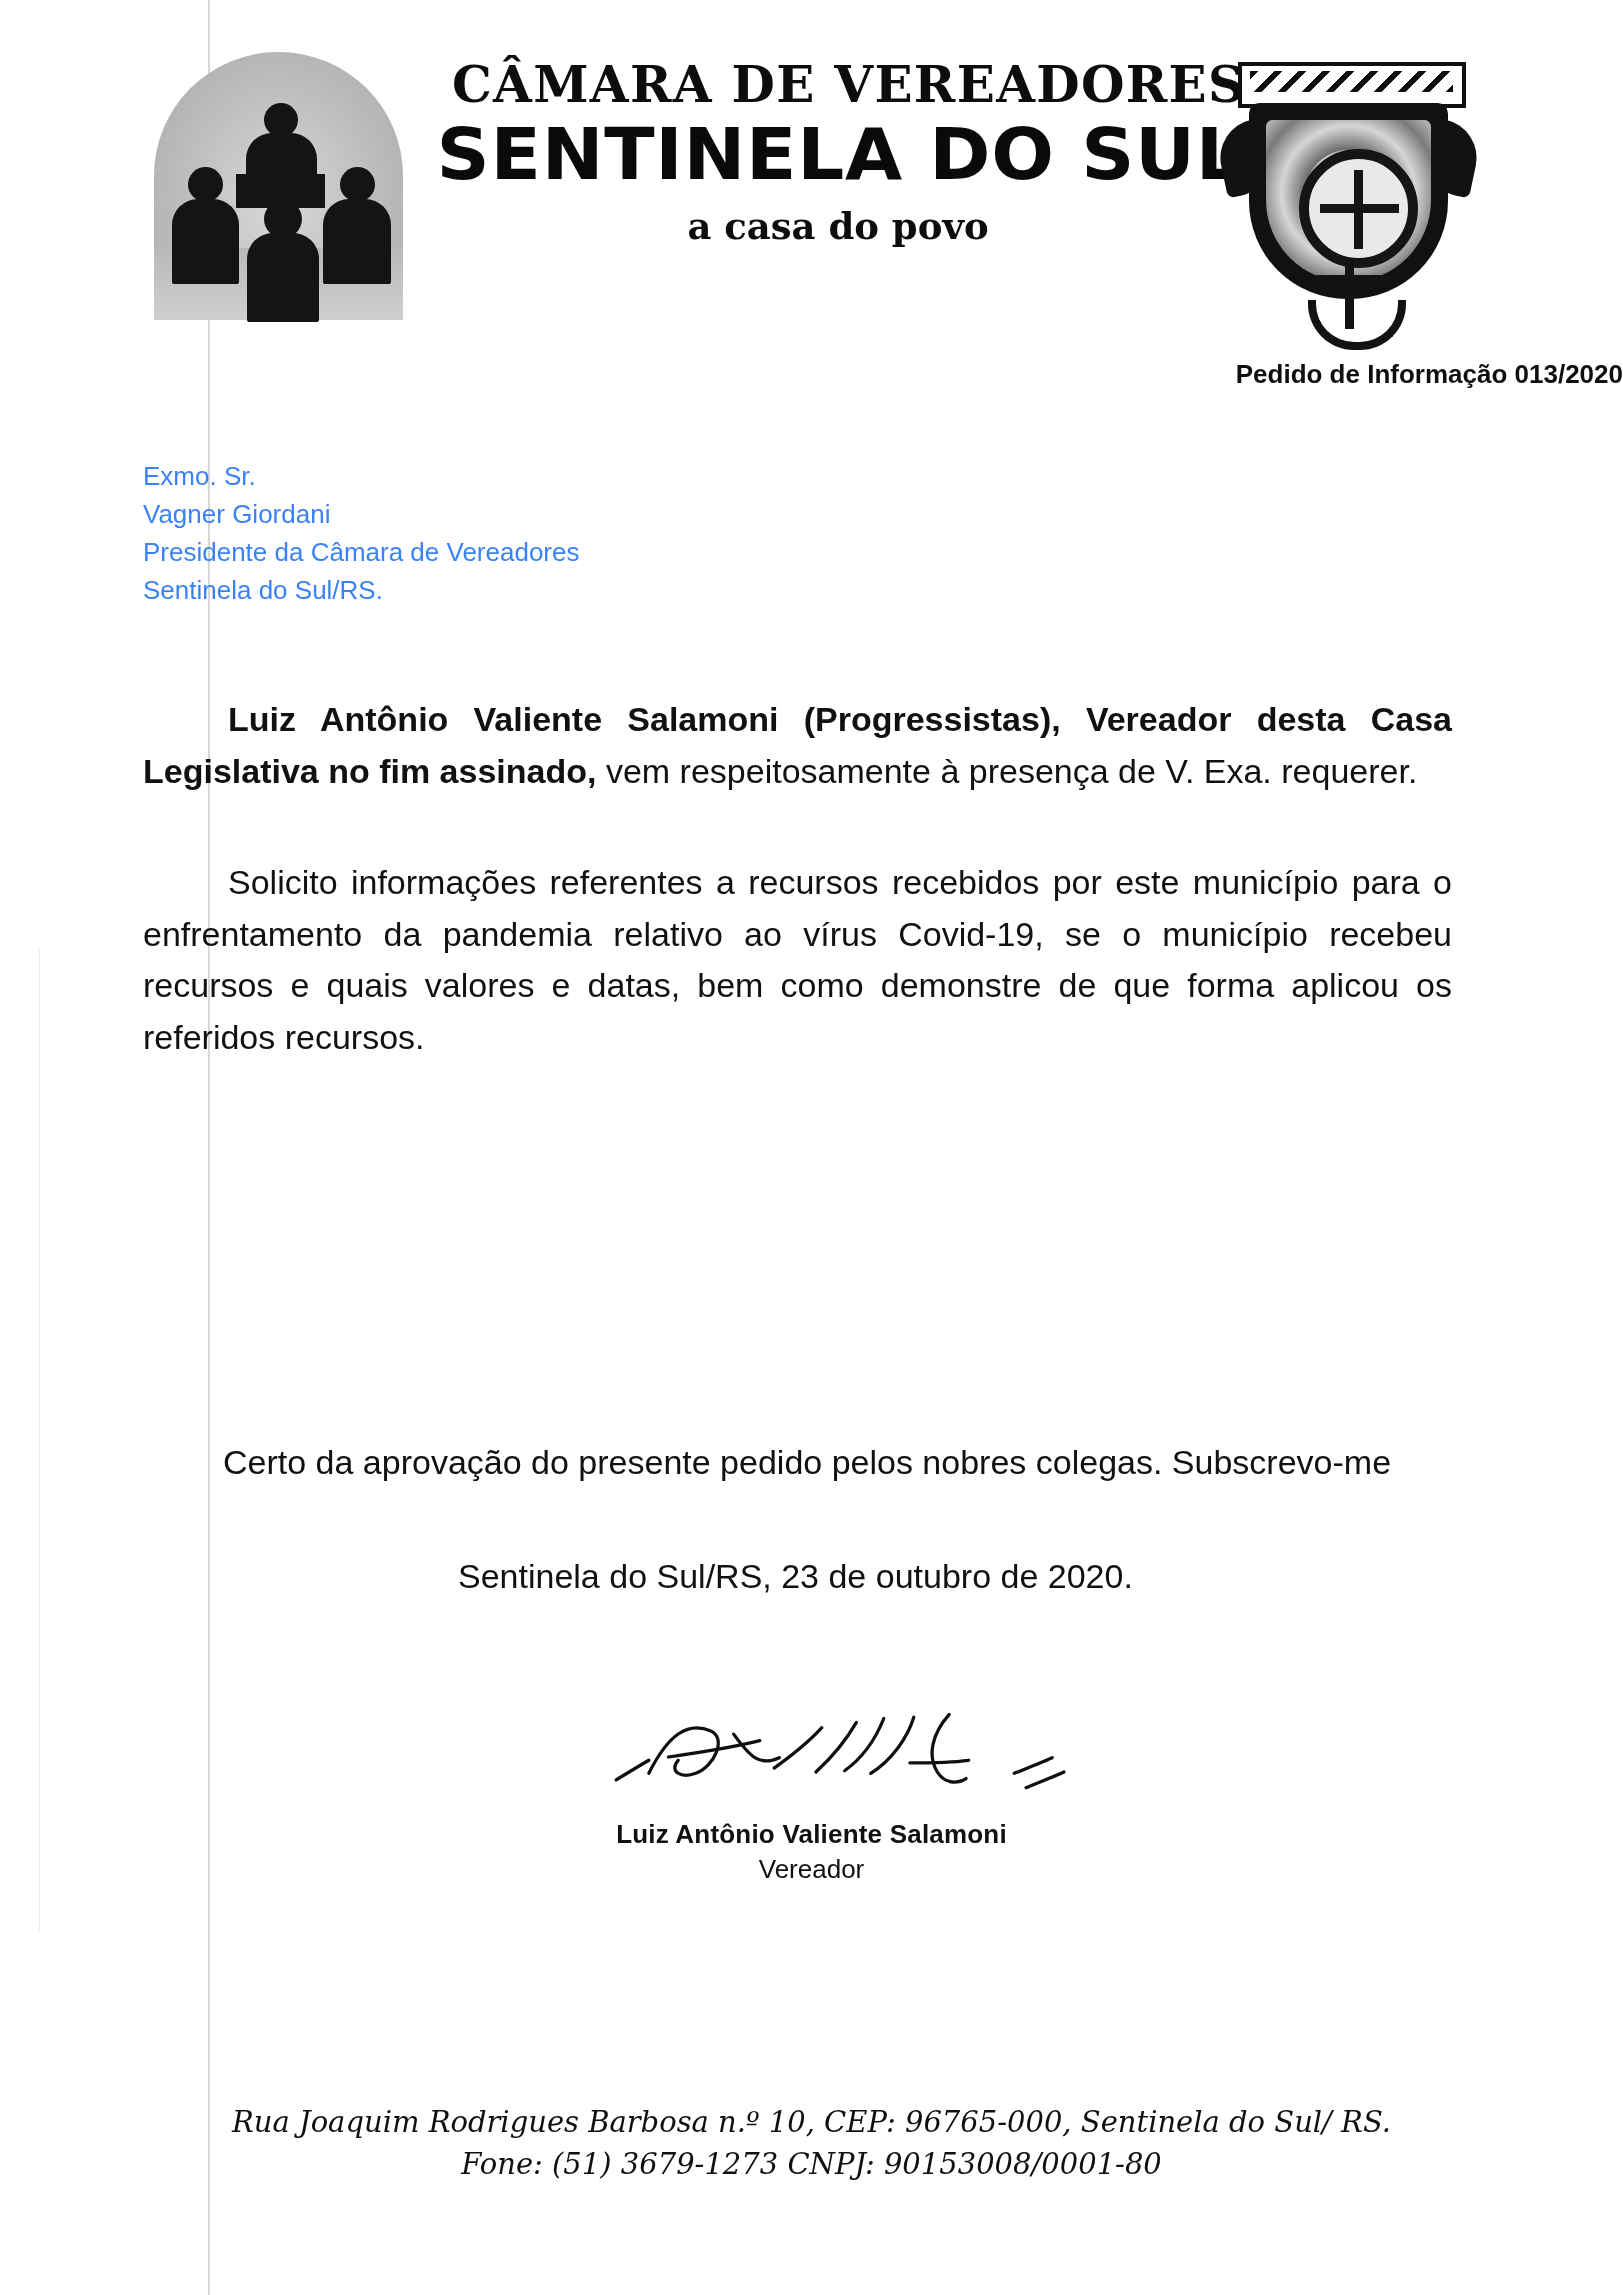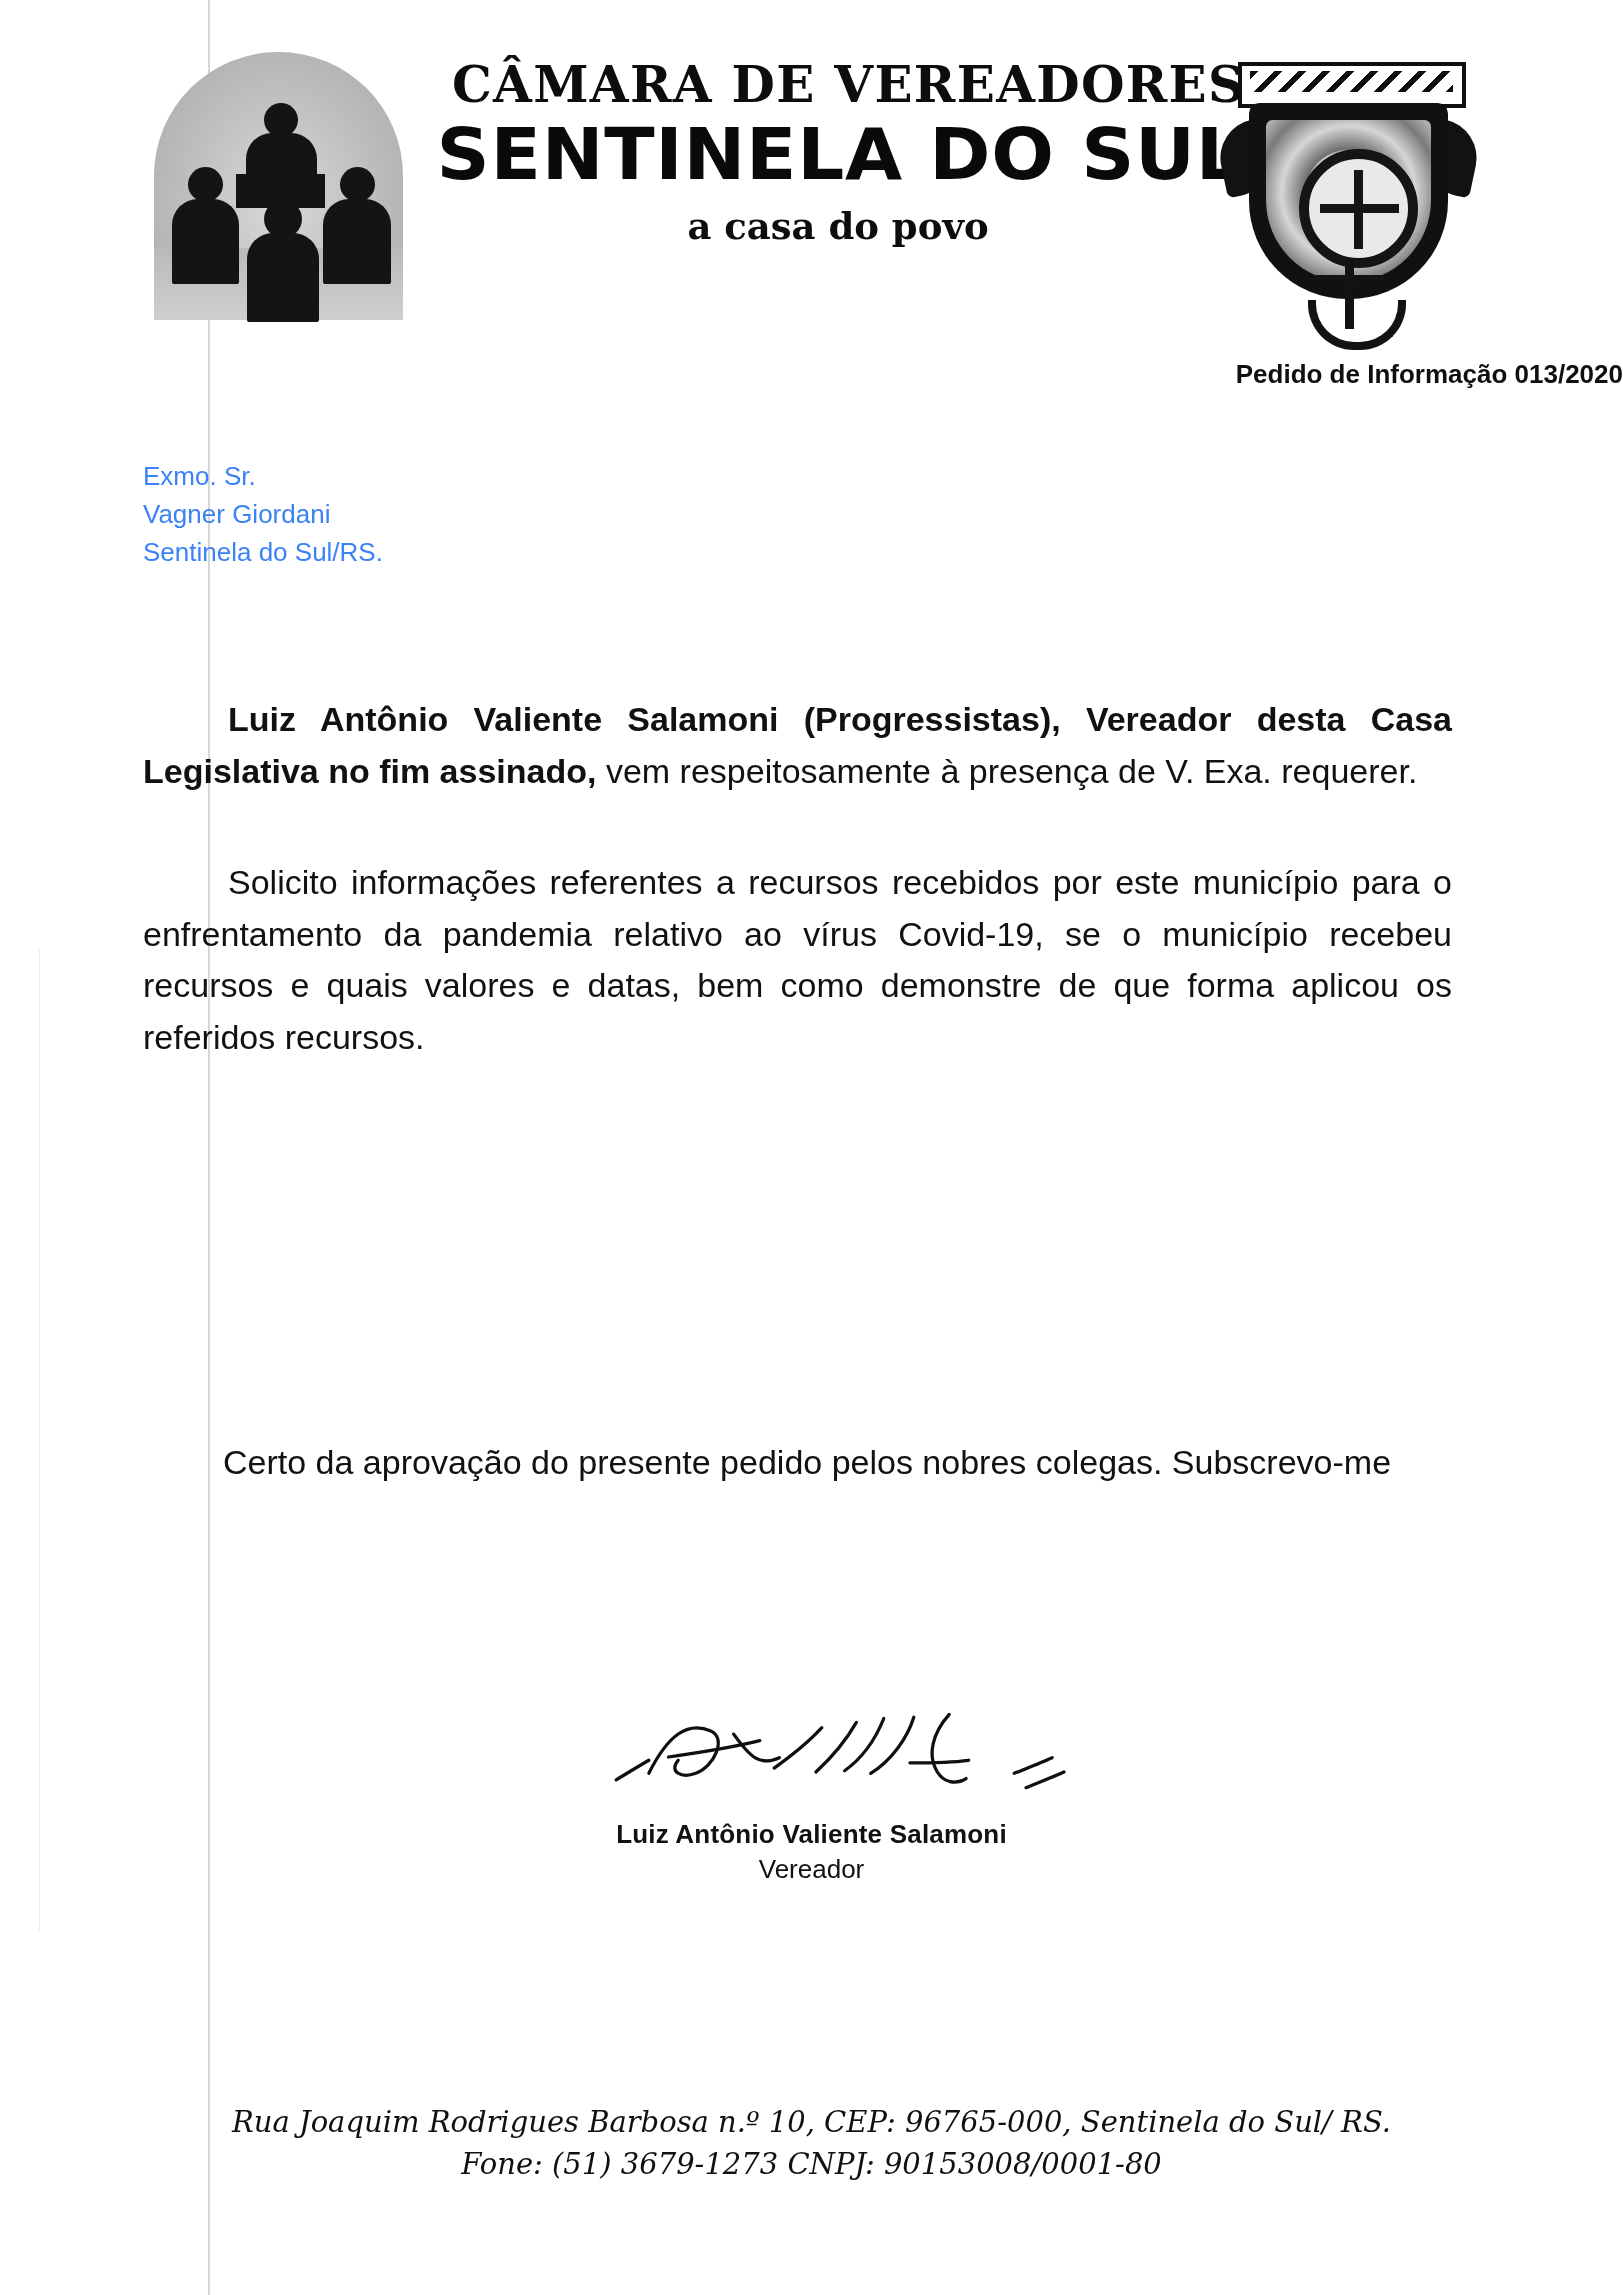--- a/index.html
+++ b/index.html
@@ -383,35 +383,37 @@
         <div class="hook"></div>
       </div>
     </div>
   </div>
 
   <div class="doc-title">Pedido de Informação 013/2020</div>
 
   <div class="addressee">
     <div>Exmo. Sr.</div>
     <div>Vagner Giordani</div>
+    <div>Presidente da Câmara de Vereadores</div>
     <div>Sentinela do Sul/RS.</div>
   </div>
 
   <div class="body-text p-intro">
     <span class="indent"></span><span class="bold">Luiz Antônio Valiente Salamoni (Progressistas), Vereador desta Casa Legislativa no fim assinado,</span><span> vem respeitosamente à presença de V. Exa. requerer.</span>
   </div>
 
   <div class="body-text p-sol">
     <span class="indent"></span><span>Solicito informações referentes a recursos recebidos por este município para o enfrentamento da pandemia relativo ao vírus Covid-19, se o município recebeu recursos e quais valores e datas, bem como demonstre de que forma aplicou os referidos recursos.</span>
   </div>
 
 
 
   <div class="body-text p-certo">Certo da aprovação do presente pedido pelos nobres colegas. Subscrevo-me</div>
 
+  <div class="body-text p-local">Sentinela do Sul/RS, 23 de outubro de 2020.</div>
 
   <div class="signature-area">
     <div class="sig-scribble">
       <svg viewBox="0 0 1100 190" width="720" height="124" aria-hidden="true">
         <g fill="none" stroke="#101010" stroke-width="5" stroke-linecap="round">
           <path d="M300 120 C 330 60, 360 40, 395 55 C 420 66, 400 110, 372 120 C 350 128, 330 118, 345 100"></path>
           <path d="M330 95 C 380 88, 430 80, 470 70"></path>
           <path d="M430 60 C 455 95, 470 110, 500 96"></path>
           <path d="M492 112 C 520 92, 545 72, 565 50"></path>
           <path d="M556 118 C 580 96, 602 70, 618 42"></path>

